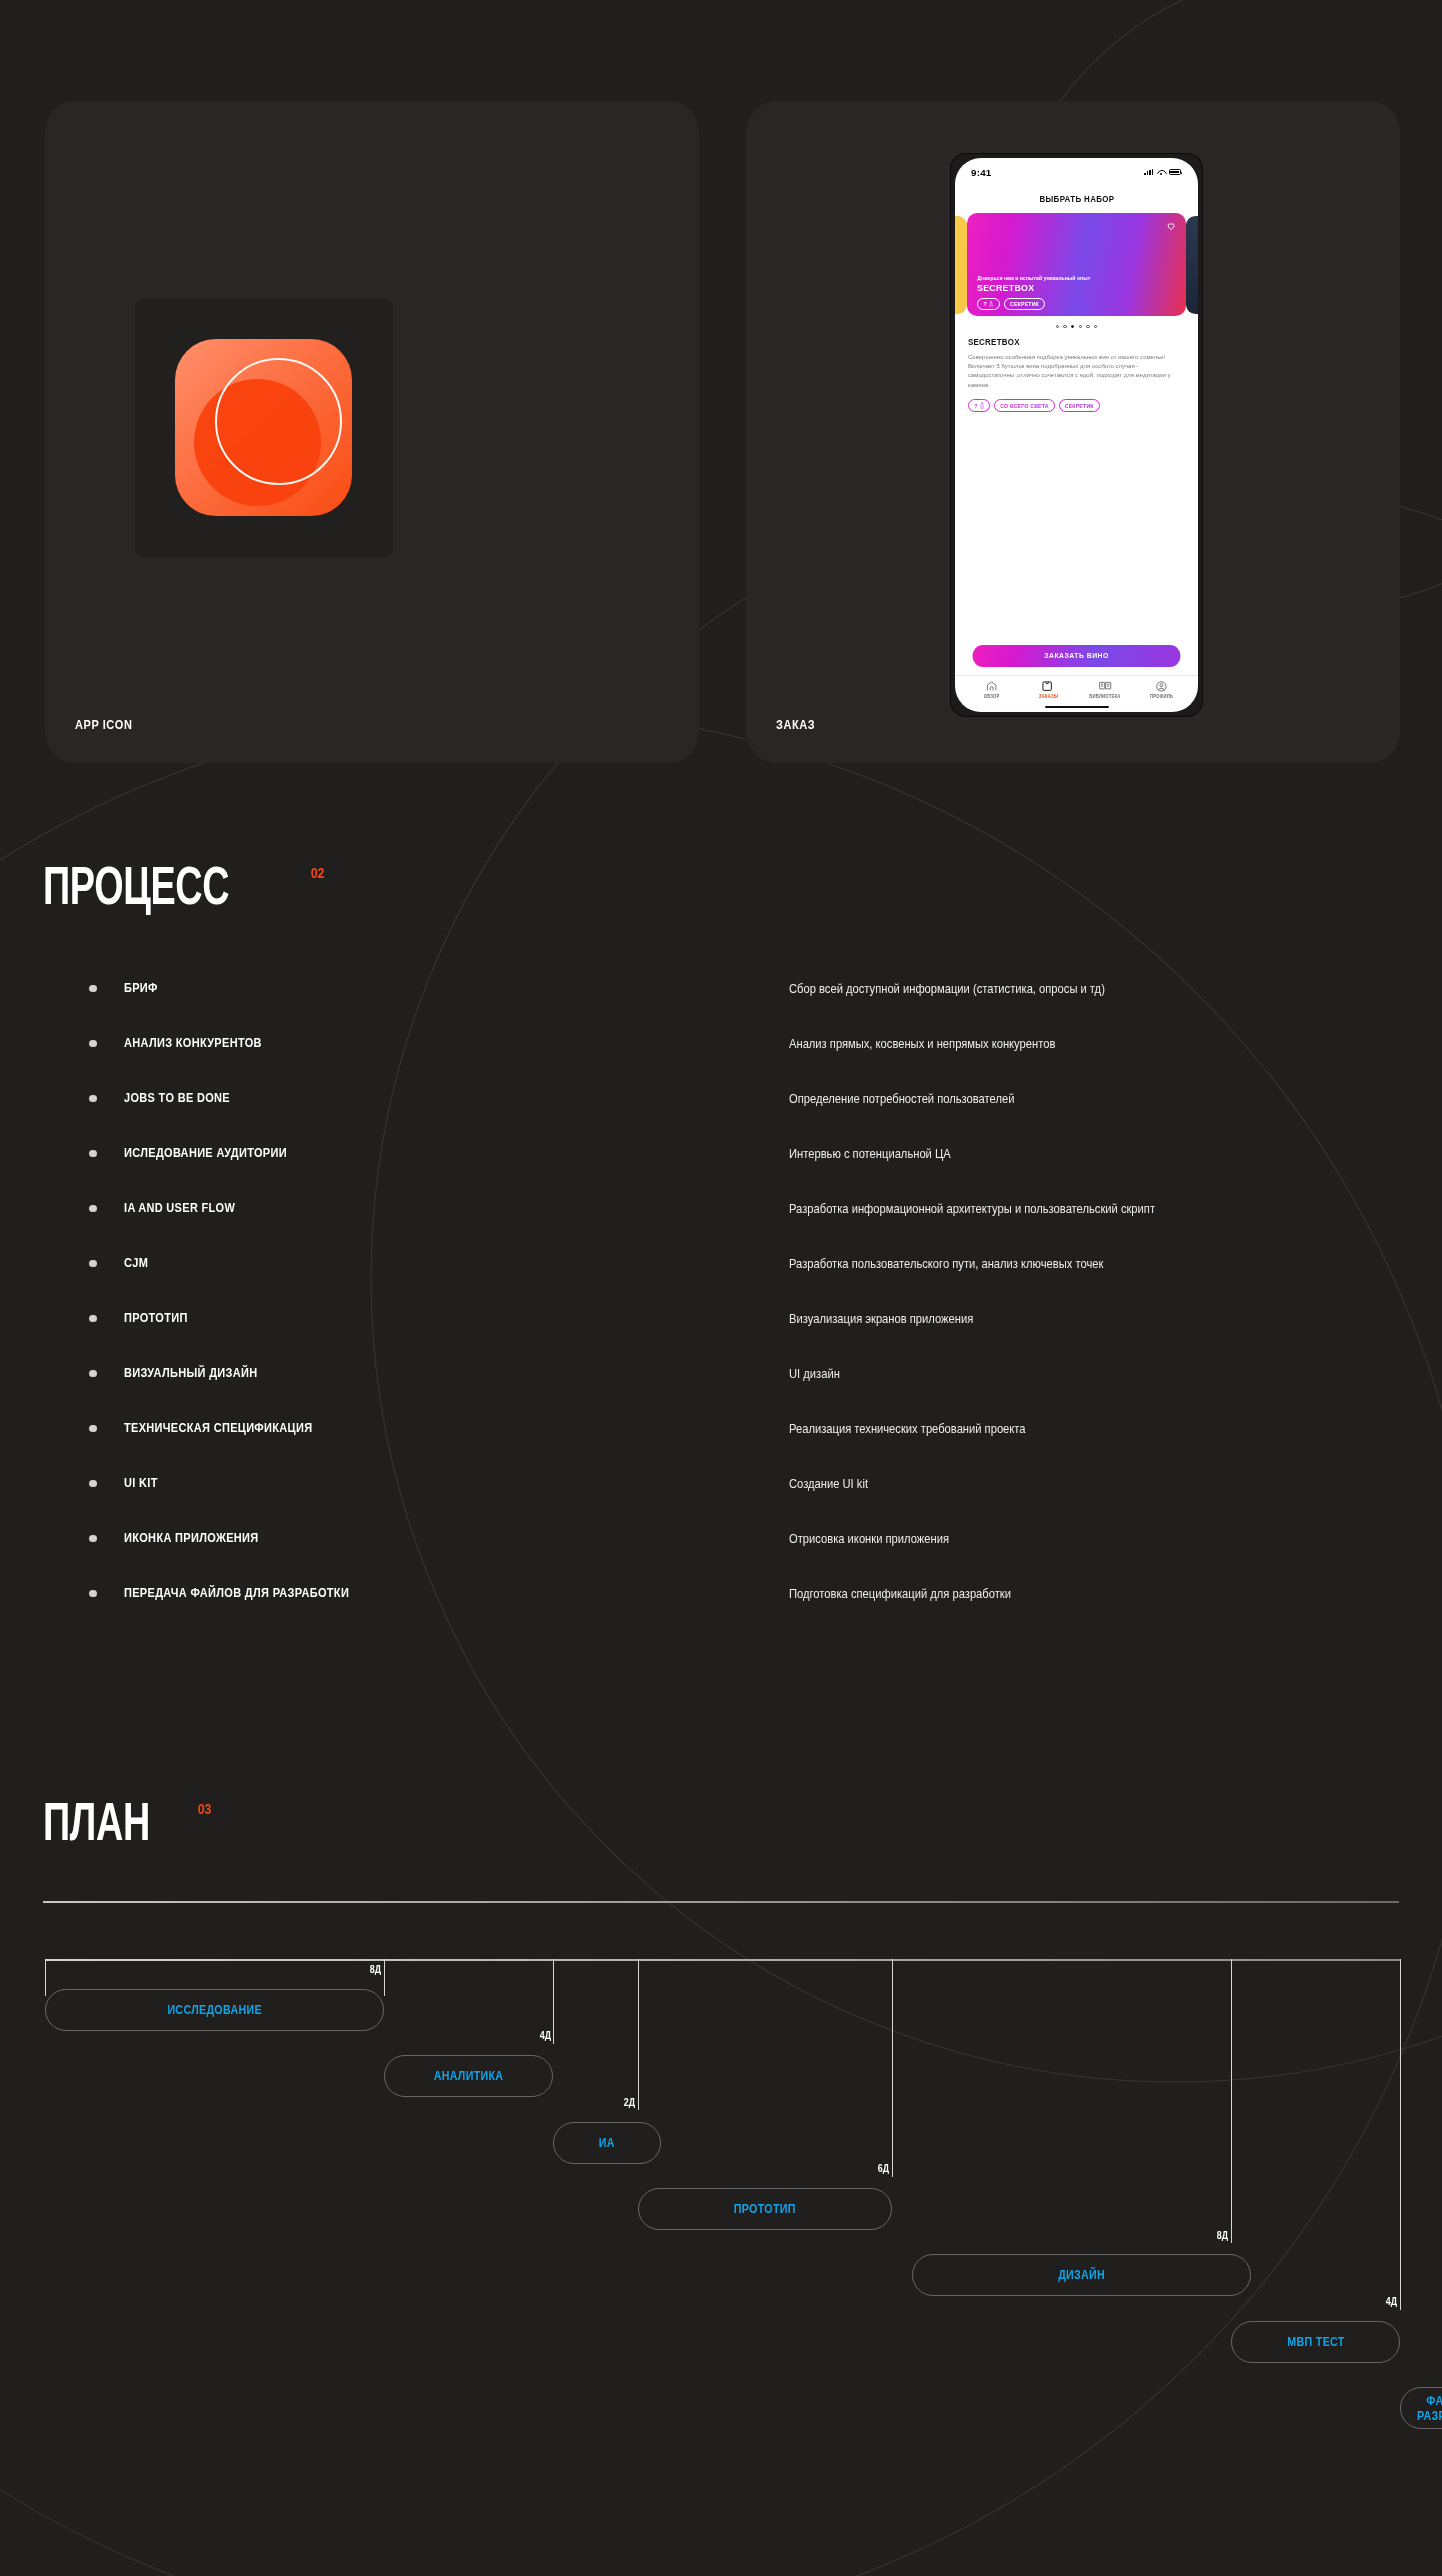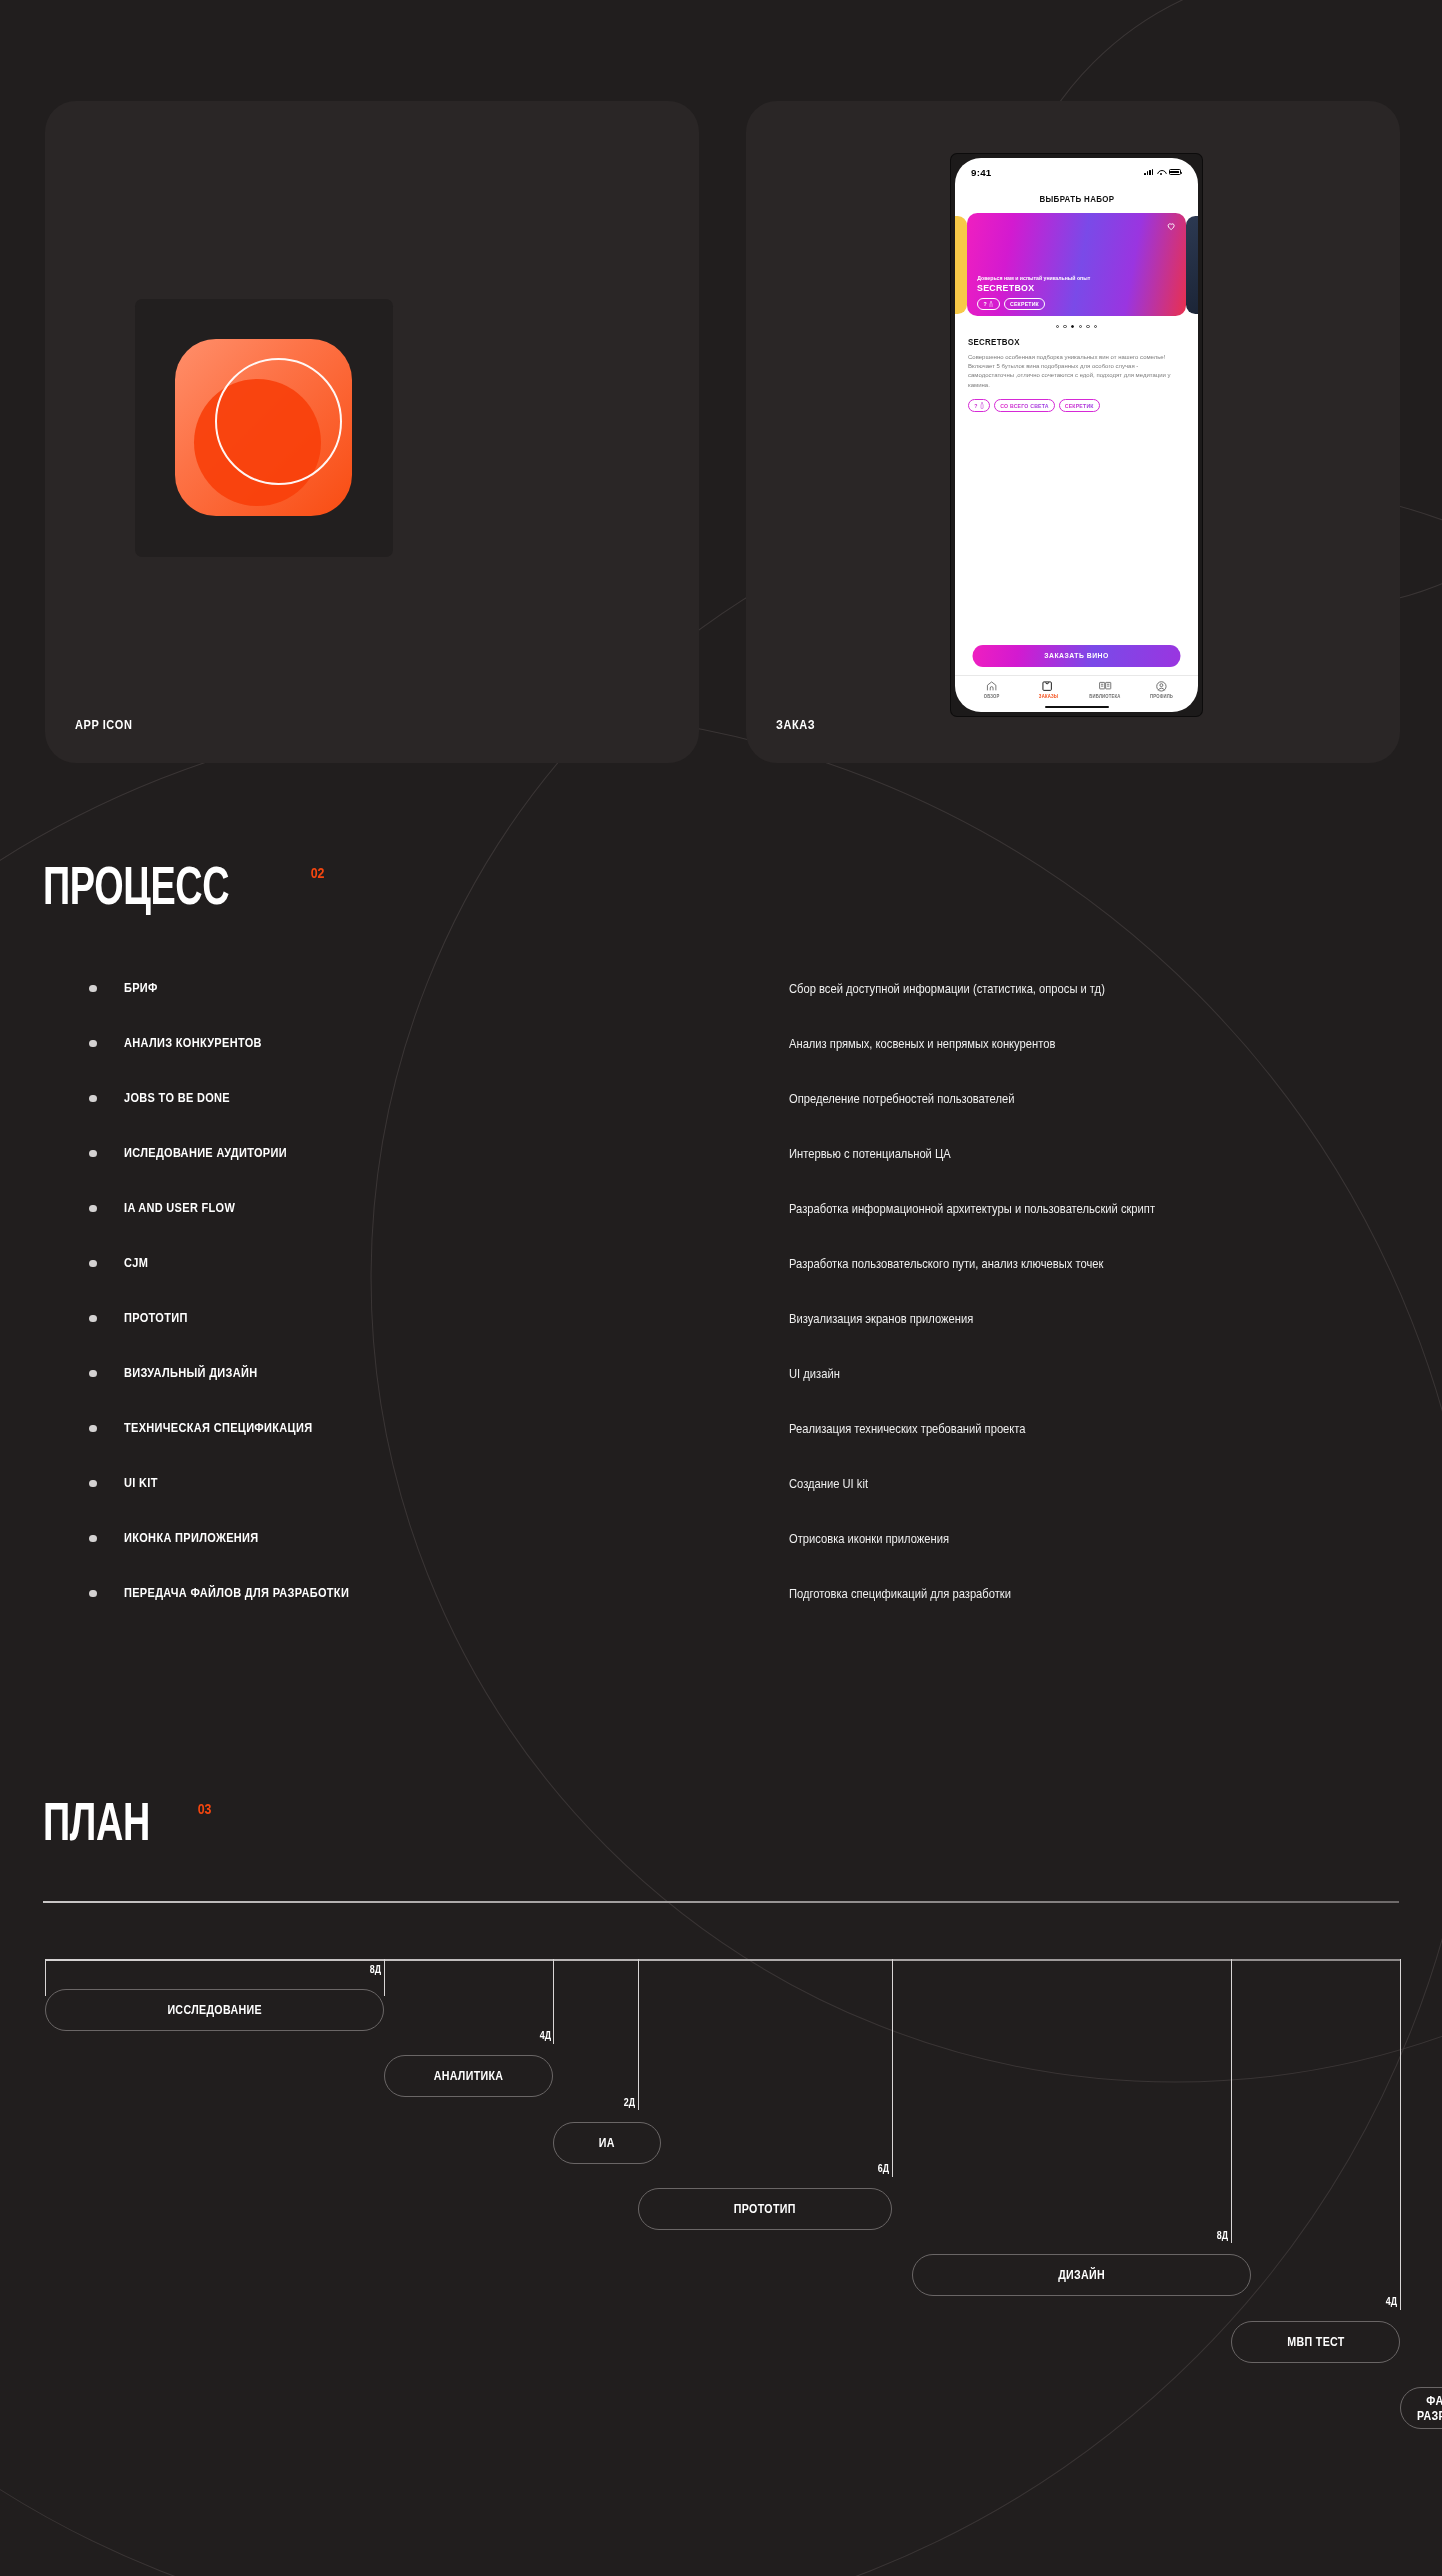--- a/index.html
+++ b/index.html
@@ -41,21 +41,21 @@
     border-radius:50%; background:#f8400b; opacity:.92;
   }
   .app-icon .ring {
     position:absolute; left:40px; top:18.5px; width:127px; height:127px;
     border-radius:50%; border:2.6px solid rgba(255,255,255,.95);
   }
 
   
   .phone {
     position:absolute; left:951px; top:154px; width:251px; height:562px;
-    background:#1c1a1a; border-radius:6px; padding:3.6px;
+    background:#1c1a1a; border-radius:15px; padding:3.6px;
     box-shadow:0 0 0 1px #0c0b0b;
   }
   .screen {
     width:100%; height:100%; background:#ffffff; border-radius:26px;
     overflow:hidden; position:relative; display:flex; flex-direction:column;
   }
   .statusbar {
     height:29px; display:flex; align-items:center; justify-content:space-between;
     padding:0 17.5px 0 16.5px; flex:none;
   }
@@ -187,21 +187,21 @@
     position:absolute; width:1px; background:#d8d5d5;
   }
   .daylabel {
     position:absolute; font-size:10.8px; font-weight:800; color:#fff;
     transform:scaleX(.82); transform-origin:right center; text-align:right;
   }
   .pill {
     position:absolute; height:42px; border-radius:23px;
     border:1px solid #6a6666; background:transparent;
     display:flex; align-items:center; justify-content:center;
-    font-size:13px; font-weight:800; letter-spacing:0.4px; color:#ffffff;
+    font-size:13px; font-weight:800; letter-spacing:0.4px; color:#0ea5e9;
     text-align:center; line-height:1.18;
   }
   .pill span { transform:scaleX(.82); display:block; }
 </style>
 </head>
 <body>
 
 <svg class="bg-arcs" viewBox="0 0 2800 5326" preserveAspectRatio="none">
   <g fill="none" stroke="#3a3535" stroke-width="2">
     <circle cx="1000" cy="3250" r="1870"></circle>

